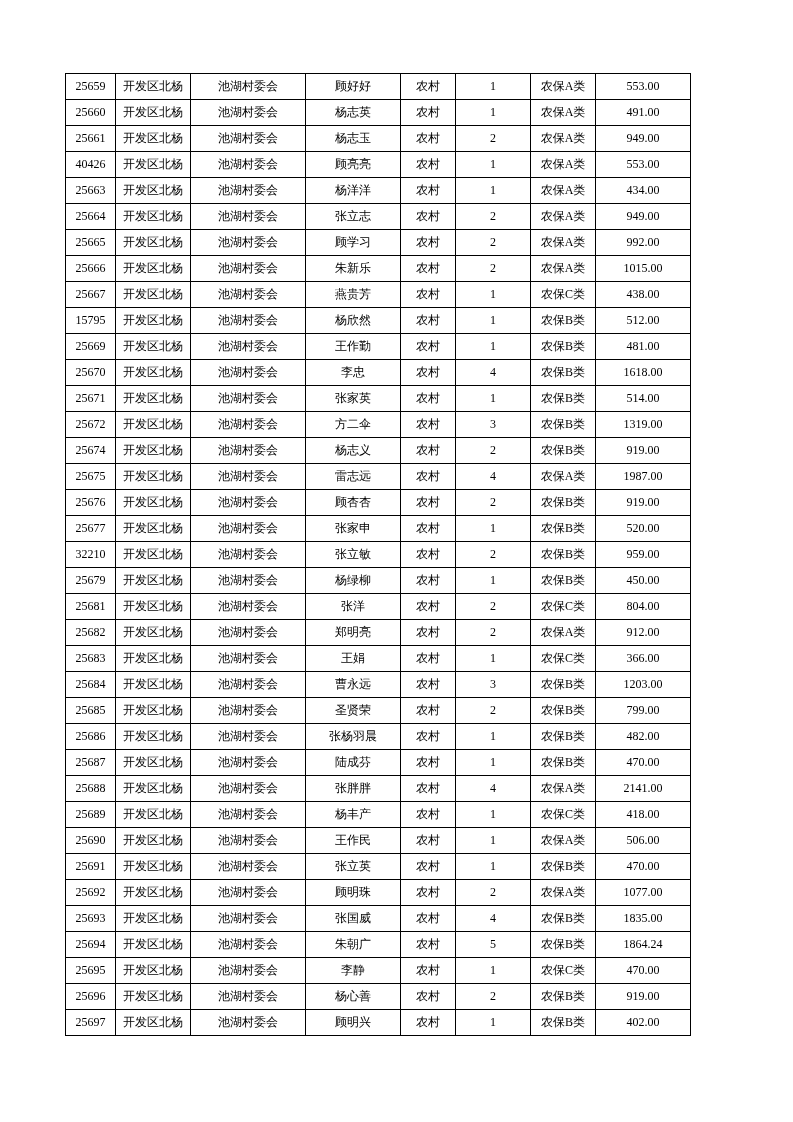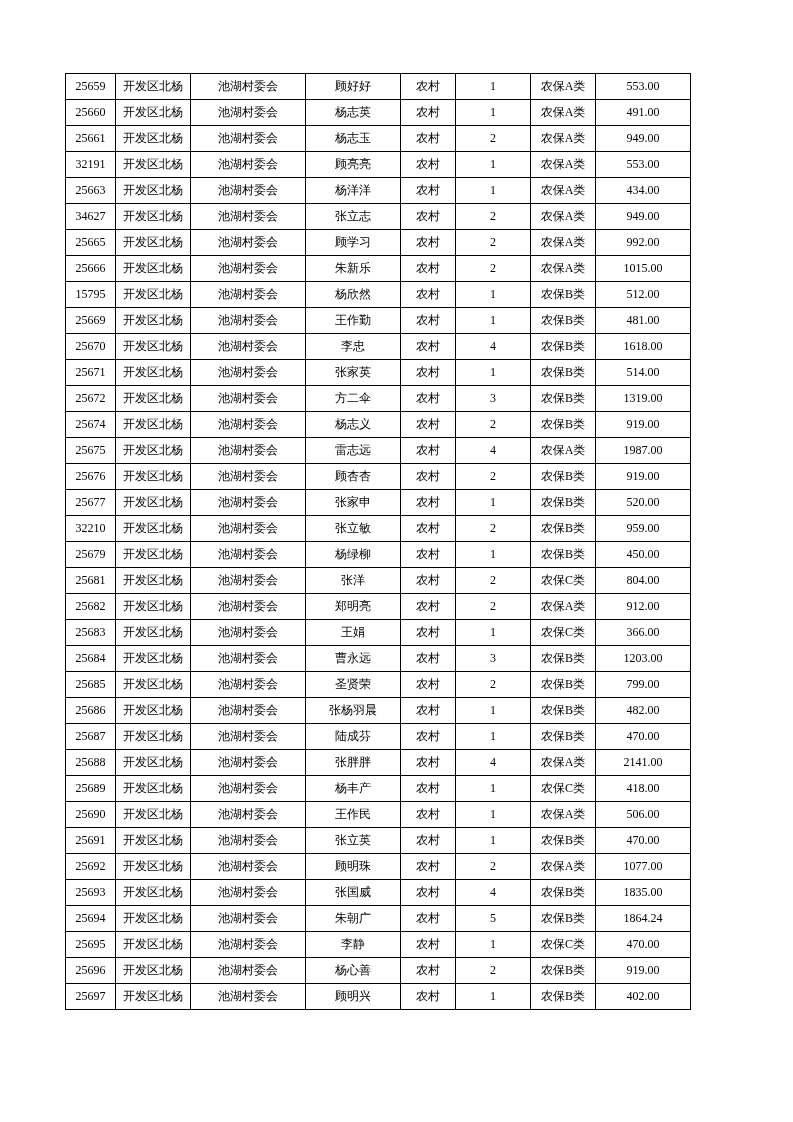--- a/index.html
+++ b/index.html
@@ -89,21 +89,21 @@
           </td>
     <td>池湖村委会</td>
     <td>杨志玉</td>
     <td>农村</td>
     <td>2</td>
     <td>农保A类</td>
     <td>949.00</td>
   </tr>
 
   <tr>
-    <td>32191</td>
+    <td>40426</td>
     <td>
             <div class="clip">开发区北杨</div>
           </td>
     <td>池湖村委会</td>
     <td>顾亮亮</td>
     <td>农村</td>
     <td>1</td>
     <td>农保A类</td>
     <td>553.00</td>
   </tr>
@@ -115,21 +115,21 @@
           </td>
     <td>池湖村委会</td>
     <td>杨洋洋</td>
     <td>农村</td>
     <td>1</td>
     <td>农保A类</td>
     <td>434.00</td>
   </tr>
 
   <tr>
-    <td>34627</td>
+    <td>25664</td>
     <td>
             <div class="clip">开发区北杨</div>
           </td>
     <td>池湖村委会</td>
     <td>张立志</td>
     <td>农村</td>
     <td>2</td>
     <td>农保A类</td>
     <td>949.00</td>
   </tr>
@@ -153,20 +153,32 @@
             <div class="clip">开发区北杨</div>
           </td>
     <td>池湖村委会</td>
     <td>朱新乐</td>
     <td>农村</td>
     <td>2</td>
     <td>农保A类</td>
     <td>1015.00</td>
   </tr>
 
+  <tr>
+    <td>25667</td>
+    <td>
+            <div class="clip">开发区北杨</div>
+          </td>
+    <td>池湖村委会</td>
+    <td>燕贵芳</td>
+    <td>农村</td>
+    <td>1</td>
+    <td>农保C类</td>
+    <td>438.00</td>
+  </tr>
 
   <tr>
     <td>15795</td>
     <td>
             <div class="clip">开发区北杨</div>
           </td>
     <td>池湖村委会</td>
     <td>杨欣然</td>
     <td>农村</td>
     <td>1</td>

